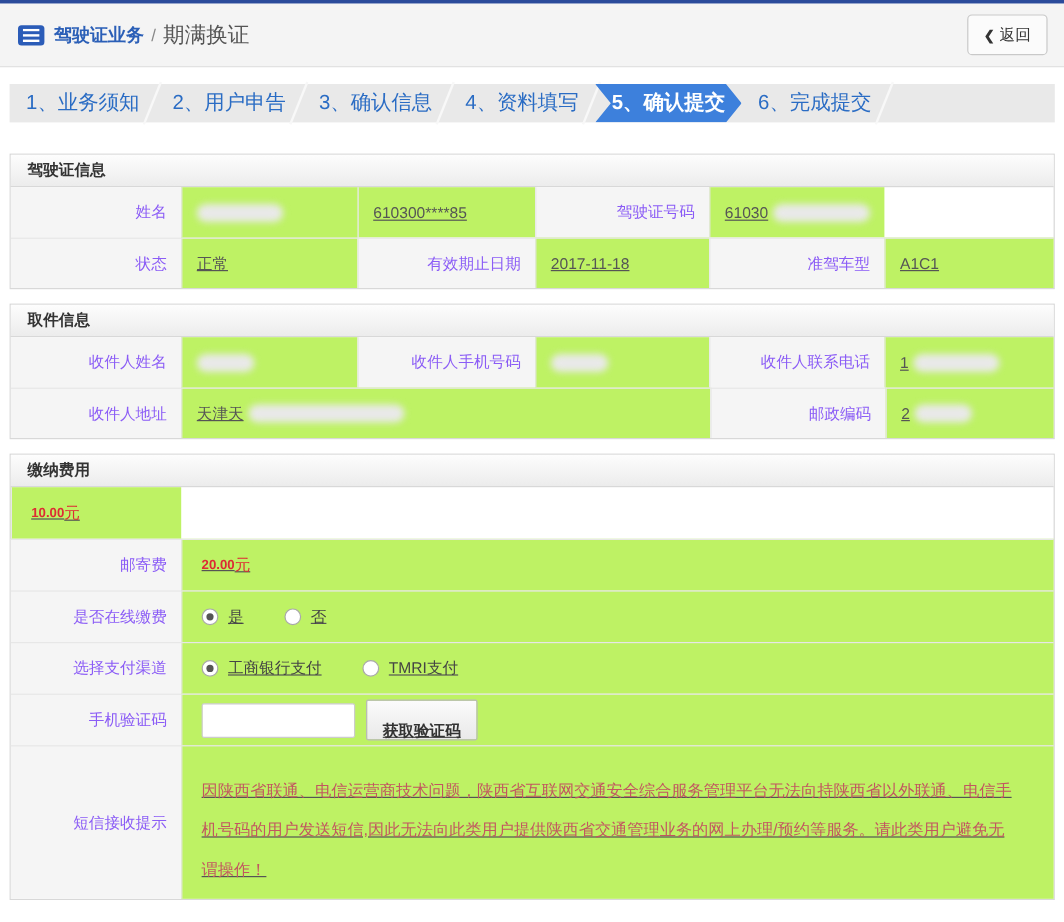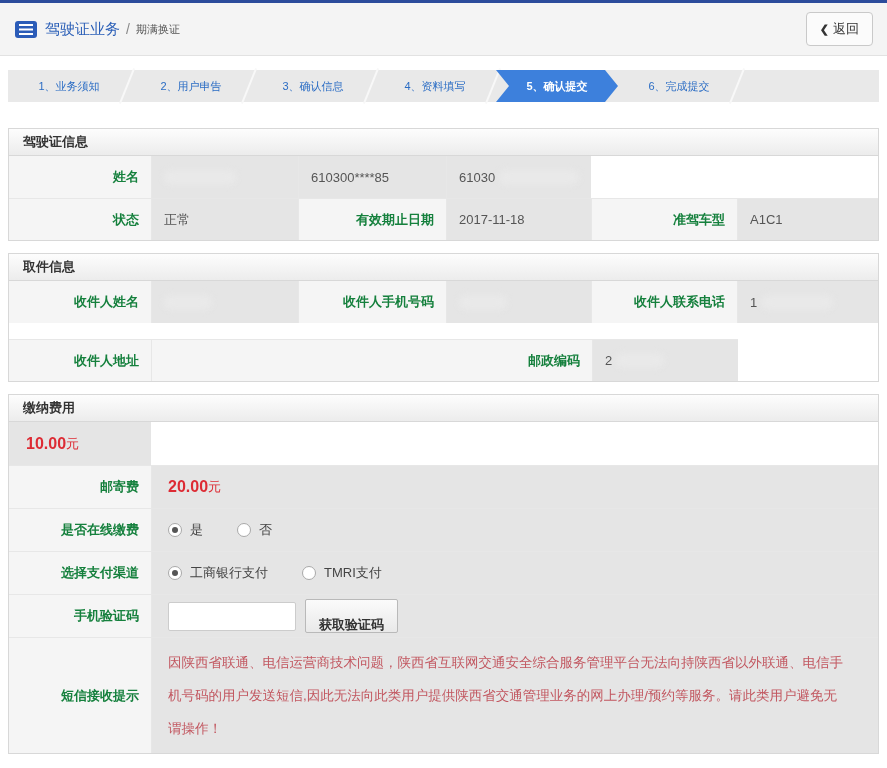--- a/index.html
+++ b/index.html
@@ -24,23 +24,23 @@
     padding: 0 14px 0 15px;
   }
   .title-icon {
     width: 22px; height: 17px;
     background: #2b5cb8;
     border-radius: 3px;
     display: inline-flex; align-items: center; justify-content: center;
     margin-right: 8px;
   }
   .title-icon svg { display: block; }
-  .page-title { color: #2b5fb7; font-size: 15px; font-weight: normal; }
+  .page-title { color: #2b5fb7; font-size: 15px; font-weight: bold; }
   .crumb-sep { color: #888; font-size: 14px; margin: 0 6px; }
-  .page-subtitle { color: #555; font-size: 11px; }
+  .page-subtitle { color: #555; font-size: 18px; }
   .back-btn {
     margin-left: auto;
     background: #fbfbfb;
     border: 1px solid #c9c9c9;
     border-radius: 4px;
     padding: 7px 13px;
     font-size: 13px; color: #333;
     cursor: pointer;
     display: inline-flex; align-items: center; gap: 4px;
   }
@@ -49,21 +49,21 @@
   
   .steps {
     margin: 14px 8px 0 8px;
     height: 32px;
     background: #e9e9e9;
     display: flex;
   }
   .step {
     width: 122px; height: 32px; line-height: 32px;
     text-align: center;
-    color: #2a6cc4; font-size: 11px;
+    color: #2a6cc4; font-size: 17px;
     position: relative;
     cursor: pointer;
     flex: 0 0 auto;
   }
   .step .sep {
     position: absolute; right: 2px; top: -3px;
     width: 2px; height: 38px;
     background: #f8f8f8;
     transform: rotate(22deg);
   }
@@ -86,36 +86,36 @@
     padding-left: 14px;
     background: linear-gradient(#fdfdfd, #ececec);
     border-bottom: 1px solid #d8d8d8;
     font-size: 13px; font-weight: bold; color: #333;
   }
   .info-row {
     display: grid;
     grid-template-columns: 142px 147px 148px 145px 146px 1fr;
     min-height: 42px;
   }
-  .info-row.addr { grid-template-columns: 142px 441px 146px 1fr; margin-top: 16px; }
+  .info-row.addr { grid-template-columns: 142px 441px 146px 1fr; }
   .info-row + .info-row > div { border-top: 1px solid #e7e7e7; }
   .cell {
     display: flex; align-items: center;
     font-size: 13px; color: #555;
     padding: 0 12px;
     min-height: 42px;
   }
   .cell.lbl {
     background: #f5f5f5;
     justify-content: flex-end;
-    color: #15803d; font-weight: bold;
+    color: #8b5cf6; font-weight: normal;
     border-left: 1px solid #e7e7e7;
   }
   .cell.lbl:first-child { border-left: none; }
-  .cell.val { border-left: 1px solid #e7e7e7; background: #e5e5e5; }
+  .cell.val { border-left: 1px solid #e7e7e7; background: #bef264; text-decoration: underline; }
 
   .blur {
     display: inline-block; height: 15px;
     background: #e9e9e9;
     border-radius: 8px;
     filter: blur(3px);
     vertical-align: middle;
   }
   .blur.sm { width: 48px; }
   .blur.md { width: 72px; }
@@ -124,21 +124,21 @@
 
   
   .pay-row {
     display: grid;
     grid-template-columns: 142px 1fr;
     min-height: 43px;
   }
   .pay-row + .pay-row > div { border-top: 1px solid #e7e7e7; }
   .pay-row .cell { min-height: 43px; }
   .pay-row .cell.val { padding-left: 16px; }
-  .fee-amount { color: #dd2b34; font-weight: bold; font-size: 16px; }
+  .fee-amount { color: #dd2b34; font-weight: bold; font-size: 11px; }
   .fee-unit { color: #dd2b34; font-size: 13px; }
 
   .radio-group { display: flex; align-items: center; gap: 34px; }
   .radio-option { display: inline-flex; align-items: center; gap: 8px; cursor: pointer; }
   .radio-circle {
     width: 14px; height: 14px; border-radius: 50%;
     border: 1px solid #a9a9a9; background: #fff;
     position: relative; display: inline-block;
   }
   .radio-circle.checked::after {
@@ -156,21 +156,21 @@
   .get-code-btn {
     height: 30px; margin-left: 9px;
     padding: 16px 13px;
     background: linear-gradient(#fbfbfb, #e9e9e9);
     border: 1px solid #b9b9b9; border-radius: 2px;
     font-size: 13px; font-weight: bold; color: #333;
     cursor: pointer;
   }
 
   .notice-row { min-height: 63px; }
-  .notice-row .cell.val { align-items: center; padding: 8px 28px 8px 16px; }
+  .notice-row .cell.val { align-items: center; padding: 20px 28px 8px 16px; }
   .notice-text {
     color: #c25760; font-size: 13.5px; line-height: 33px;
   }
 
   
   .footer-bar {
     margin: 22px 8px 0 8px;
     height: 50px;
     background: #f5f5f5;
     border-top: 1px solid #dcdcdc;
@@ -211,20 +211,21 @@
   </div>
 
   <div class="section first">
     <div class="section-header">驾驶证信息</div>
     <div class="info-row">
       <div class="cell lbl">姓名</div>
       <div class="cell val">
           <span class="blur md"></span>
         </div>
       <div class="cell val">610300****85</div>
+      <div class="cell lbl">驾驶证号码</div>
       <div class="cell val">
           <span>61030</span>
           <span class="blur lg shift"></span>
         </div>
     </div>
     <div class="info-row">
       <div class="cell lbl">状态</div>
       <div class="cell val">正常</div>
       <div class="cell lbl">有效期止日期</div>
       <div class="cell val">2017-11-18</div>
@@ -245,20 +246,24 @@
           <span class="blur sm"></span>
         </div>
       <div class="cell lbl">收件人联系电话</div>
       <div class="cell val">
           <span>1</span>
           <span class="blur md shift"></span>
         </div>
     </div>
     <div class="info-row addr">
       <div class="cell lbl">收件人地址</div>
+      <div class="cell val">
+          <span>天津天</span>
+          <span class="blur lg shift"></span>
+        </div>
       <div class="cell lbl">邮政编码</div>
       <div class="cell val">
           <span>2</span>
           <span class="blur sm shift"></span>
         </div>
     </div>
   </div>
 
   <div class="section">
     <div class="section-header">缴纳费用</div>

